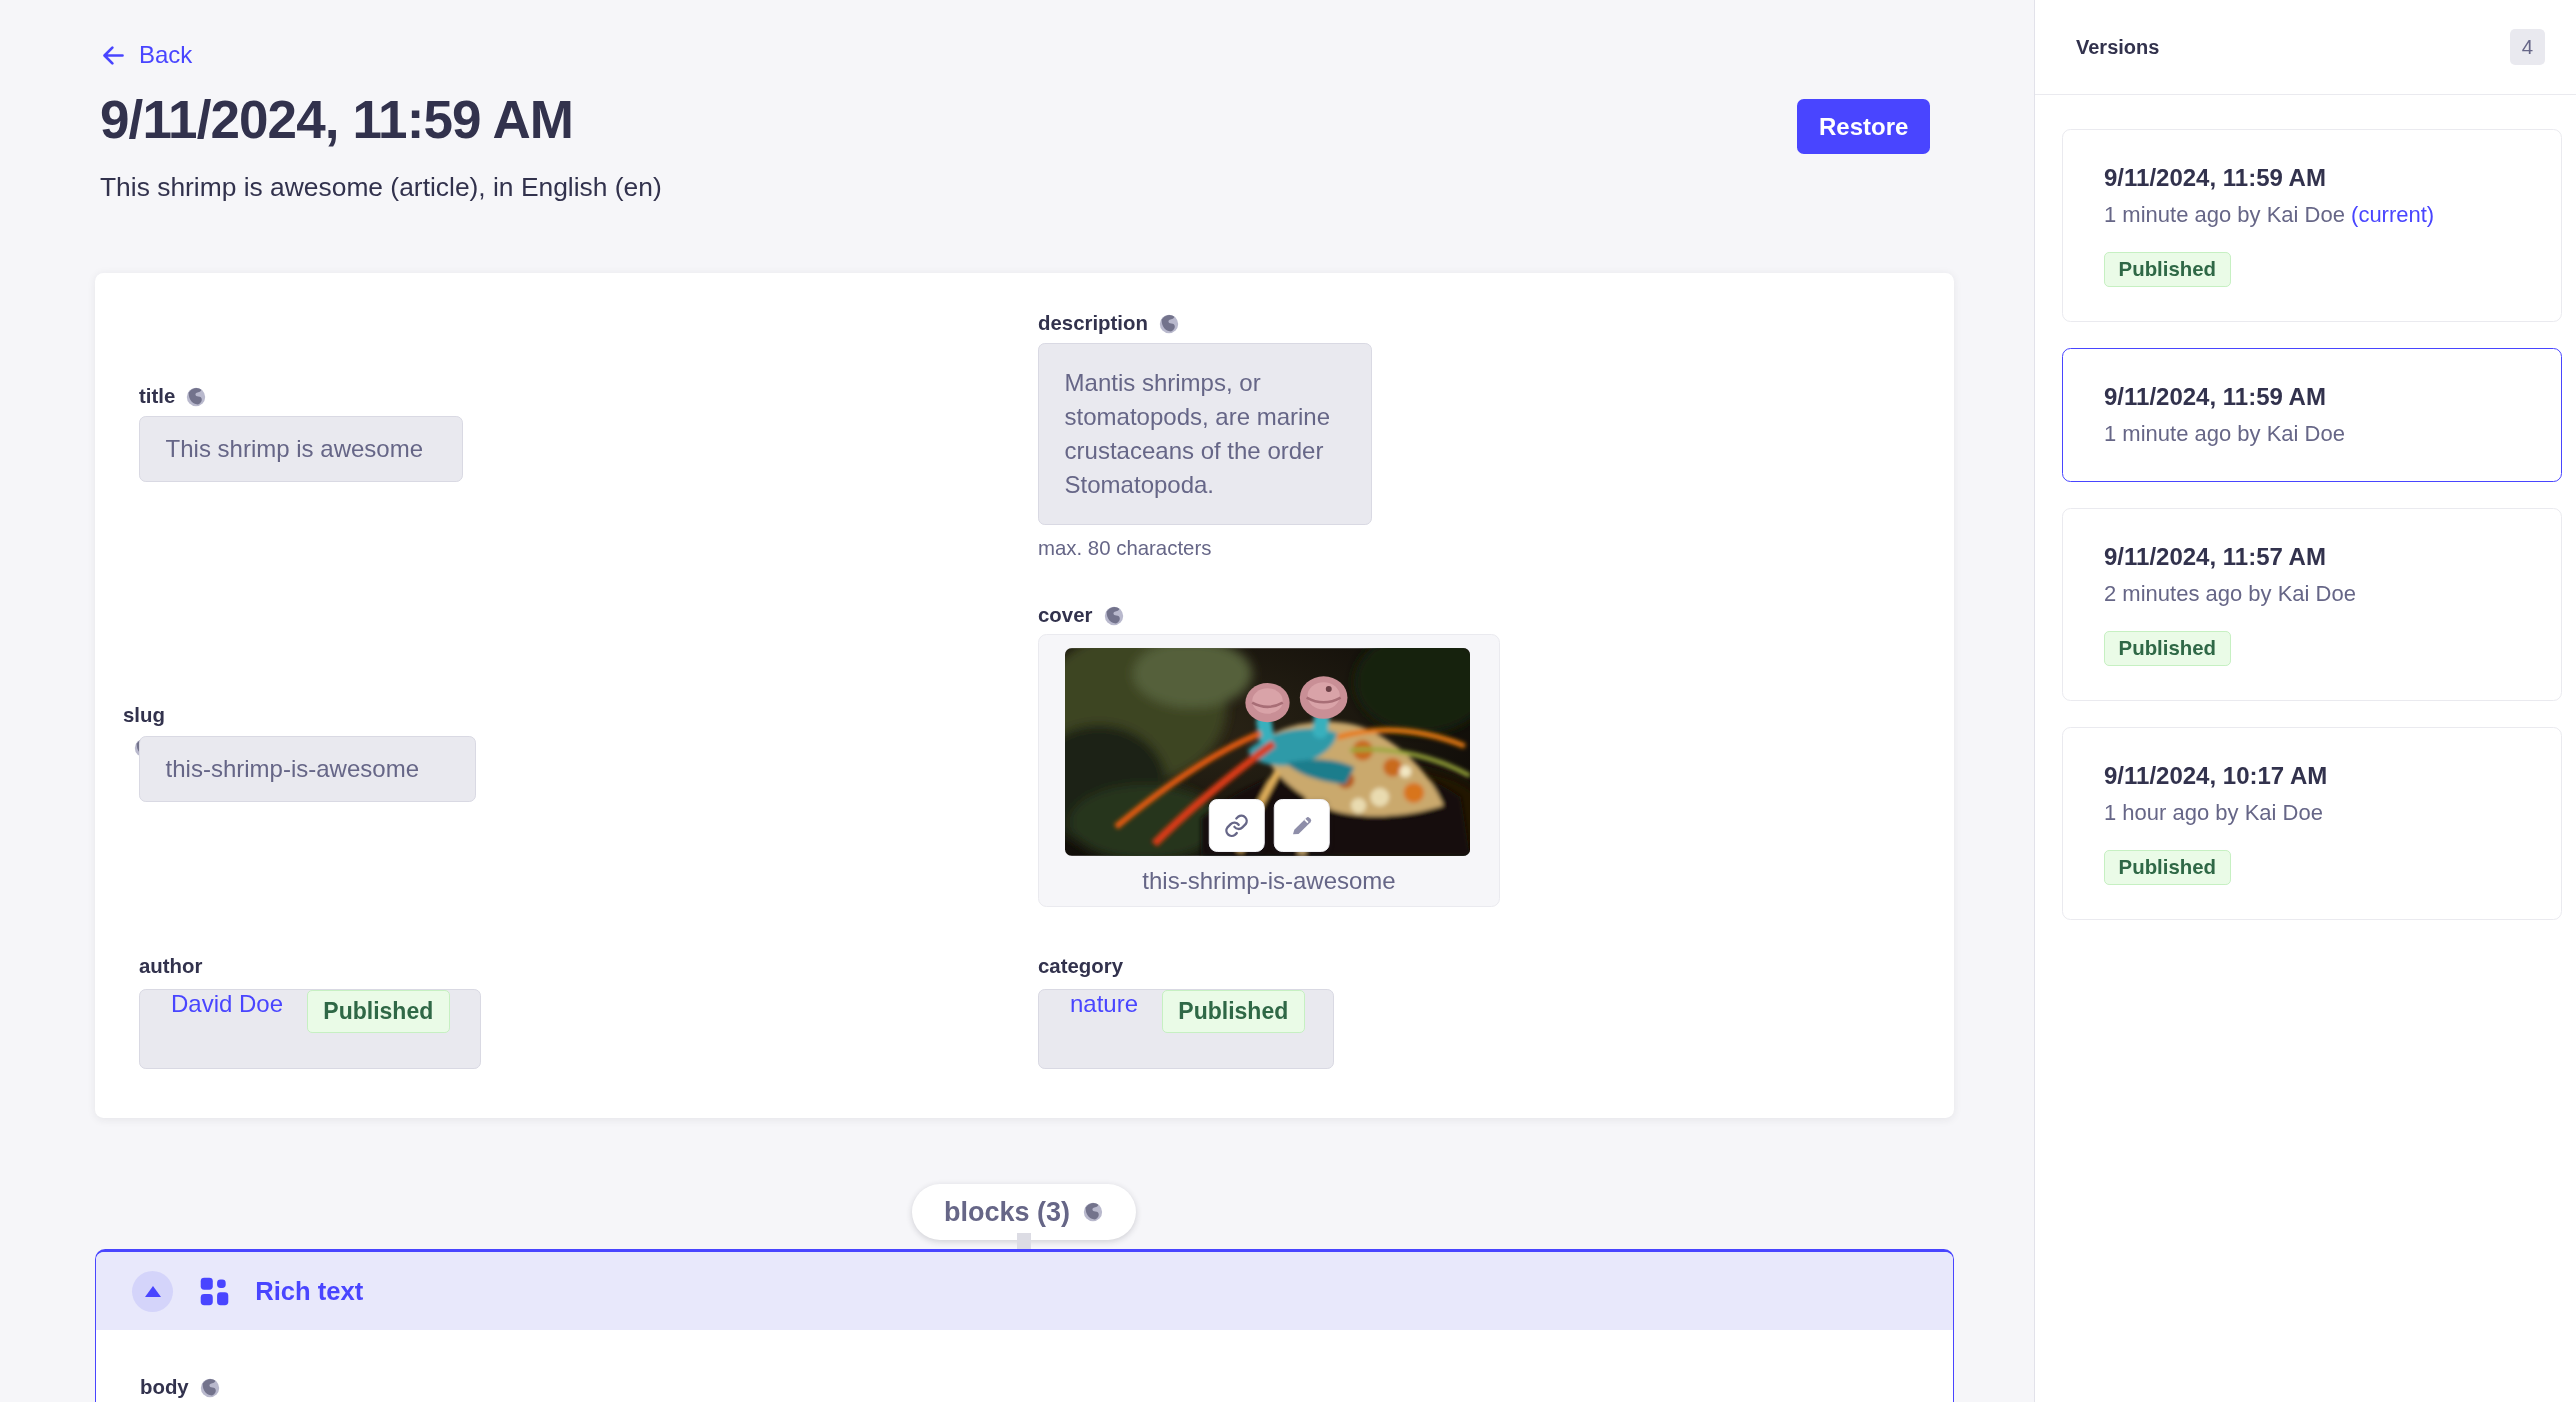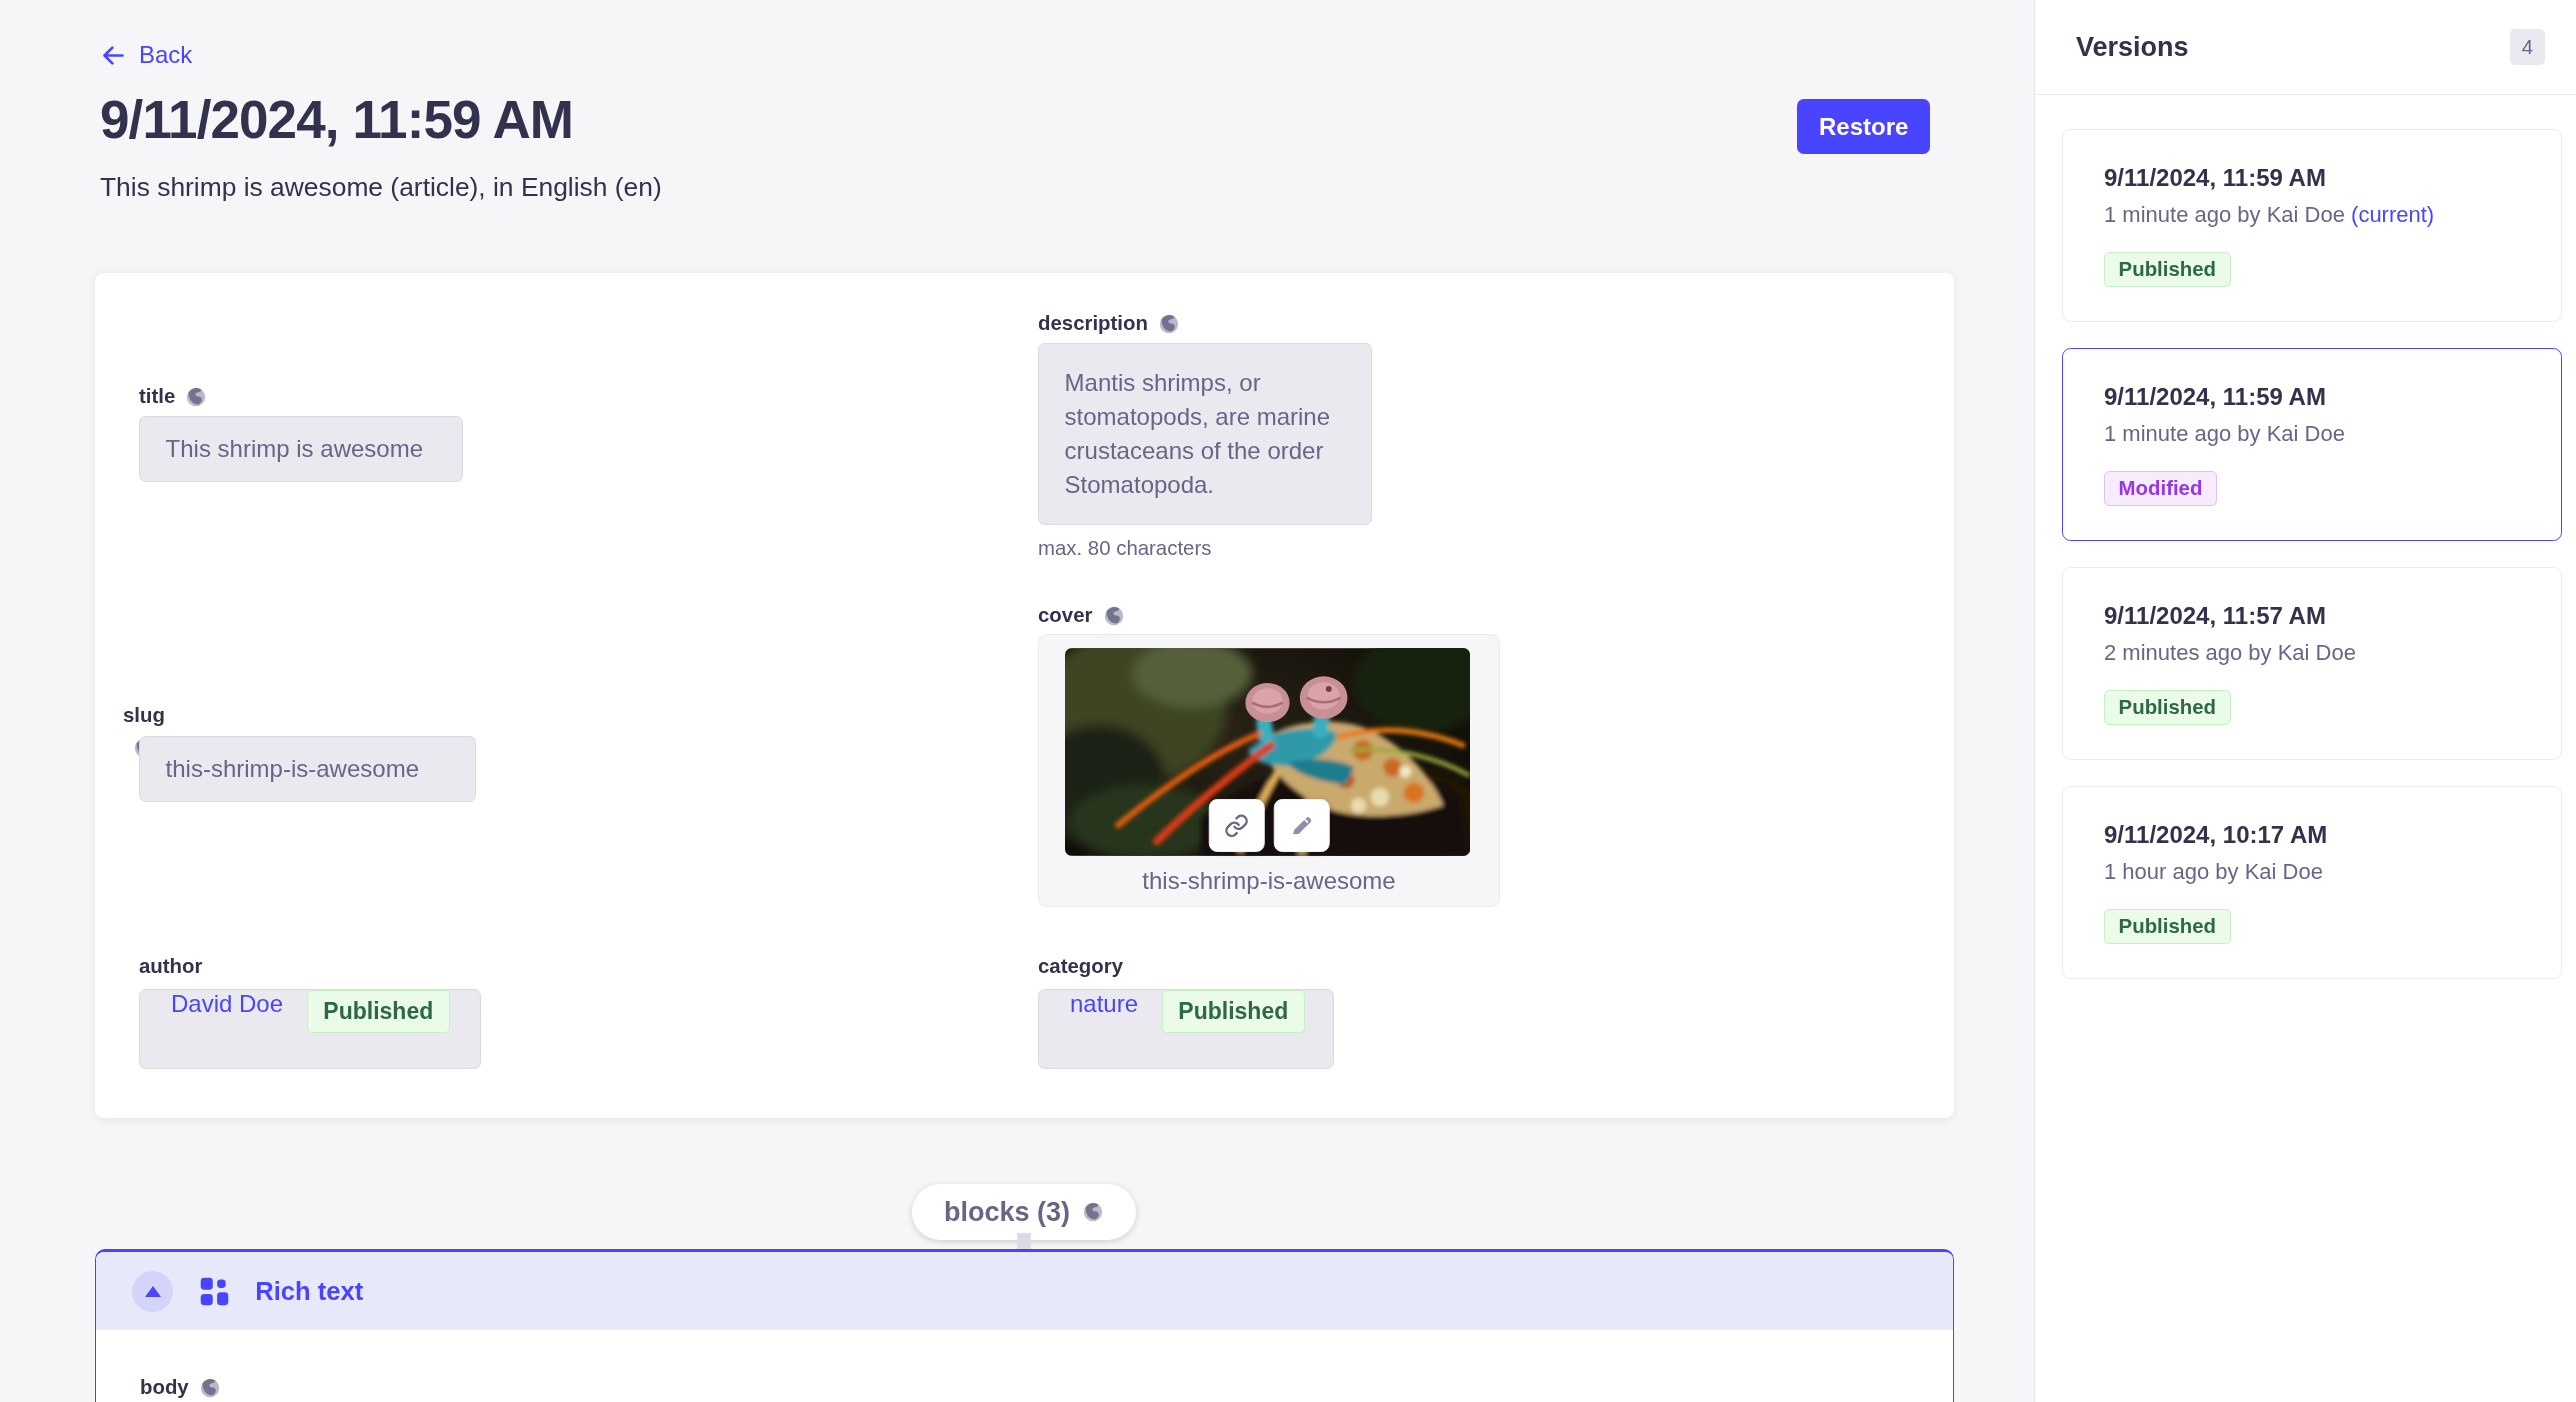--- a/index.html
+++ b/index.html
@@ -60,21 +60,21 @@
   .tri-up { width:0; height:0; border-left:8.5px solid transparent; border-right:8.5px solid transparent;
     border-bottom:11px solid #4945ff; }
   .rt-title { font-size:25.6px; font-weight:600; color:#4945ff; }
   .rt-body { padding:46px 0 0 44px; }
 
   
   .sidebar { position:absolute; left:2034px; top:0; width:542px; height:1402px; background:#ffffff;
     border-left:1.7px solid #e2e2ea; }
   .sidebar-header { height:95px; border-bottom:1.7px solid #eaeaef; display:flex; align-items:center;
     justify-content:space-between; padding:0 31px 0 41px; }
-  .sidebar-title { font-size:27px; font-weight:600; color:#32324d; }
+  .sidebar-title { font-size:20px; font-weight:600; color:#32324d; }
   .count-badge { background:#e9e9ef; color:#666687; font-size:20.4px; border-radius:5.1px; padding:6.8px 12px; }
   .version-list { padding:34px 13.6px 0 27px; }
   .version-card { background:#ffffff; border:1.7px solid #eaeaef; border-radius:8.5px; padding:34px 41px;
     margin-bottom:25.6px; cursor:pointer; }
   .version-card.selected { border-color:#4945ff; }
   .v-date { font-size:24px; font-weight:600; color:#32324d; }
   .v-meta { margin-top:10.2px; font-size:22px; color:#666687; }
   .v-current { color:#4945ff; }
   .v-badge-row { margin-top:24px; }
 
@@ -280,23 +280,20 @@
             <span class="badge badge-sm badge-published">Published</span>
           </div>
         </div>
 
         <div class="version-card selected">
           <div class="v-date">9/11/2024, 11:59 AM</div>
           <div class="v-meta">
             <span>1 minute ago by Kai Doe</span>
             <span class="v-current"></span>
           </div>
-          <div class="v-badge-row">
-            <span class="badge badge-sm badge-modified">Modified</span>
-          </div>
         </div>
 
         <div class="version-card">
           <div class="v-date">9/11/2024, 11:57 AM</div>
           <div class="v-meta">
             <span>2 minutes ago by Kai Doe</span>
             <span class="v-current"></span>
           </div>
           <div class="v-badge-row">
             <span class="badge badge-sm badge-published">Published</span>

